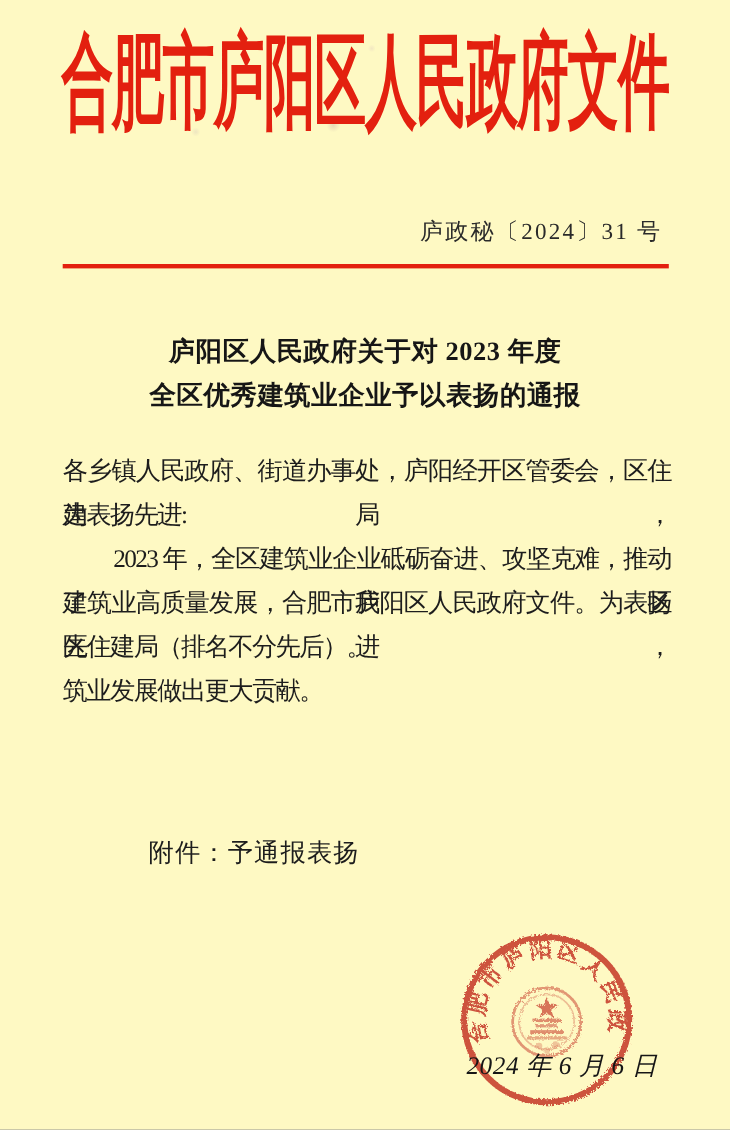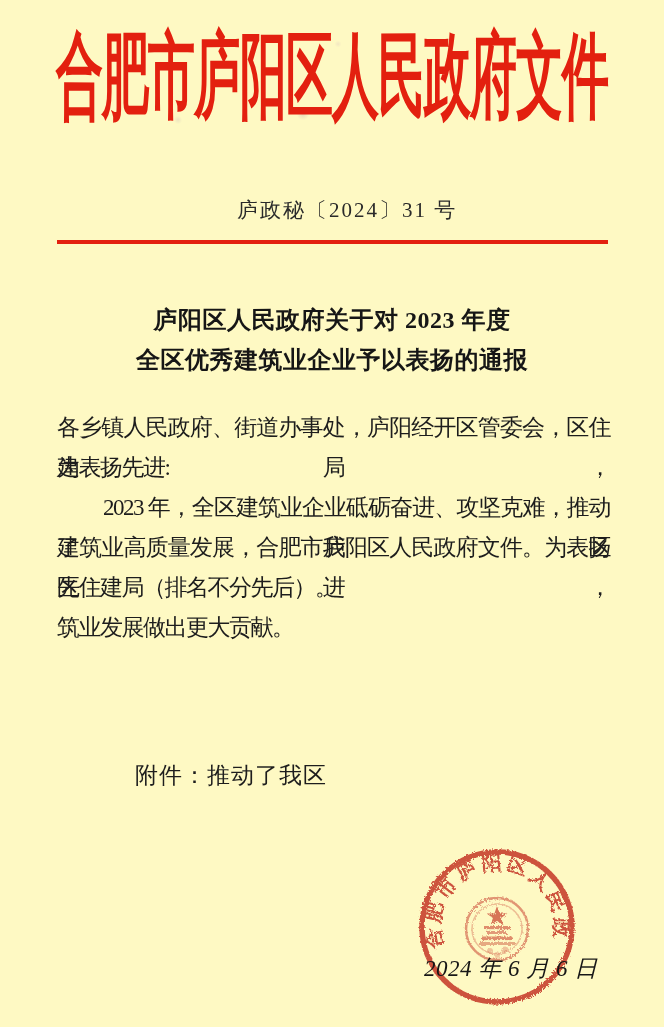--- a/index.html
+++ b/index.html
@@ -28,25 +28,24 @@
     font-weight:bold;
     letter-spacing:-1px;
     color:#e3200f;
     transform:scaleY(2.0);
     transform-origin:center top;
     white-space:nowrap;
   }
 
   .doc-number{
     position:absolute;top:196px;left:0;width:602px;
-    text-align:center;
+    text-align:right;
     font-size:21px;line-height:28px;
     letter-spacing:2px;
     color:#2a2a2a;
-    margin-left:46px;
   }
 
   .red-rule{
     position:absolute;top:240px;left:57px;width:551px;height:4px;
     background:#e3200f;
   }
 
   .doc-title{
     position:absolute;top:300px;left:0;width:664px;
     text-align:center;
@@ -106,21 +105,21 @@
 
   <div class="body-text">
     <span class="line just">各乡镇人民政府、街道办事处，庐阳经开区管委会，区住建局，</span>
     <span class="line">为表扬先进:</span>
     <span class="line just indent">2023 年，全区建筑业企业砥砺奋进、攻坚克难，推动了我区</span>
     <span class="line just">建筑业高质量发展，合肥市庐阳区人民政府文件。为表扬先进，</span>
     <span class="line">区住建局（排名不分先后）。</span>
     <span class="line">筑业发展做出更大贡献。</span>
   </div>
 
-  <div class="attachment">附件：推动了我区</div>
+  <div class="attachment">附件：予通报表扬</div>
 
   <svg class="seal" viewBox="-85 -85 170 170" xmlns="http://www.w3.org/2000/svg">
     <defs>
       <filter id="rough" x="-20%" y="-20%" width="140%" height="140%">
         <feTurbulence type="fractalNoise" baseFrequency="0.55" numOctaves="2" result="n"></feTurbulence>
         <feDisplacementMap in="SourceGraphic" in2="n" scale="4"></feDisplacementMap>
       </filter>
     </defs>
     <g filter="url(#rough)">
       <circle cx="0" cy="0" r="75" fill="none" stroke="#c22b1f" stroke-width="5.5"></circle>

